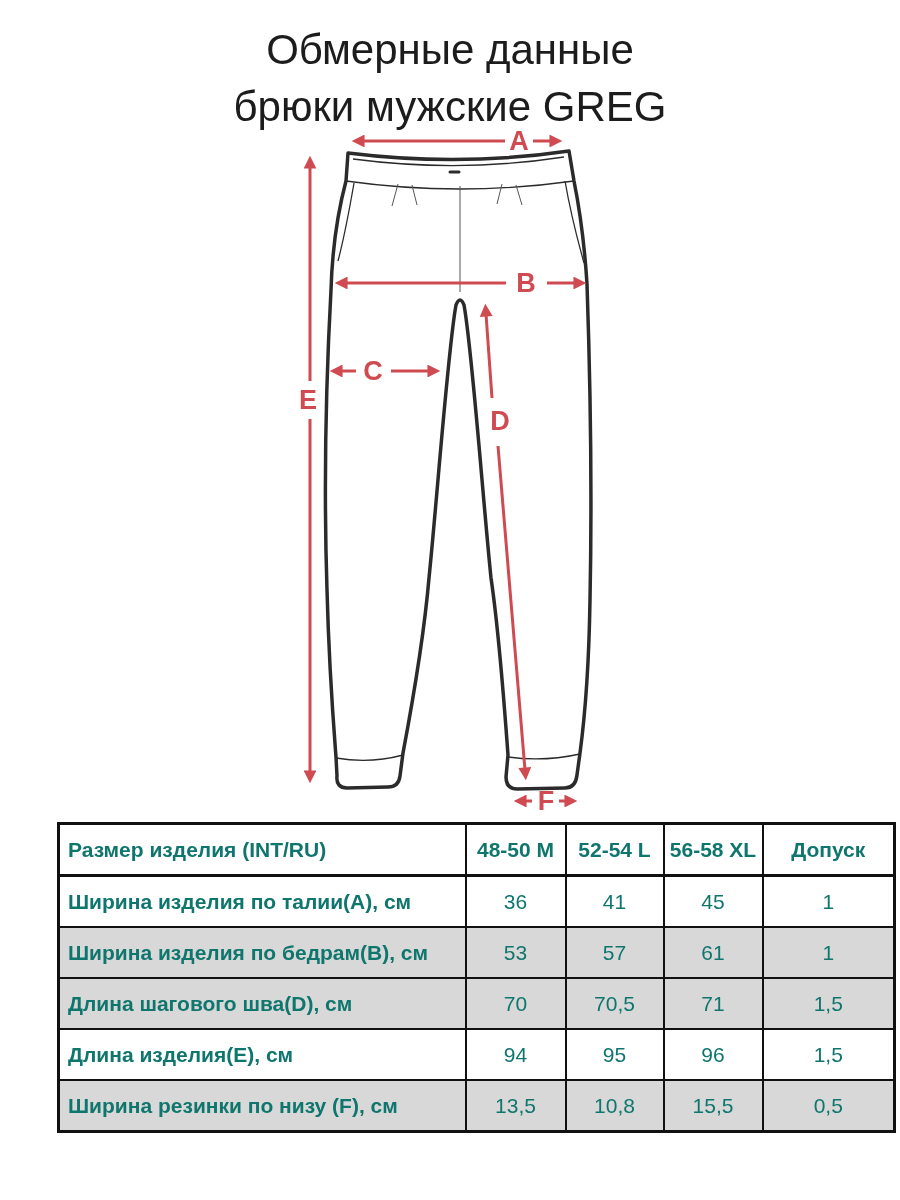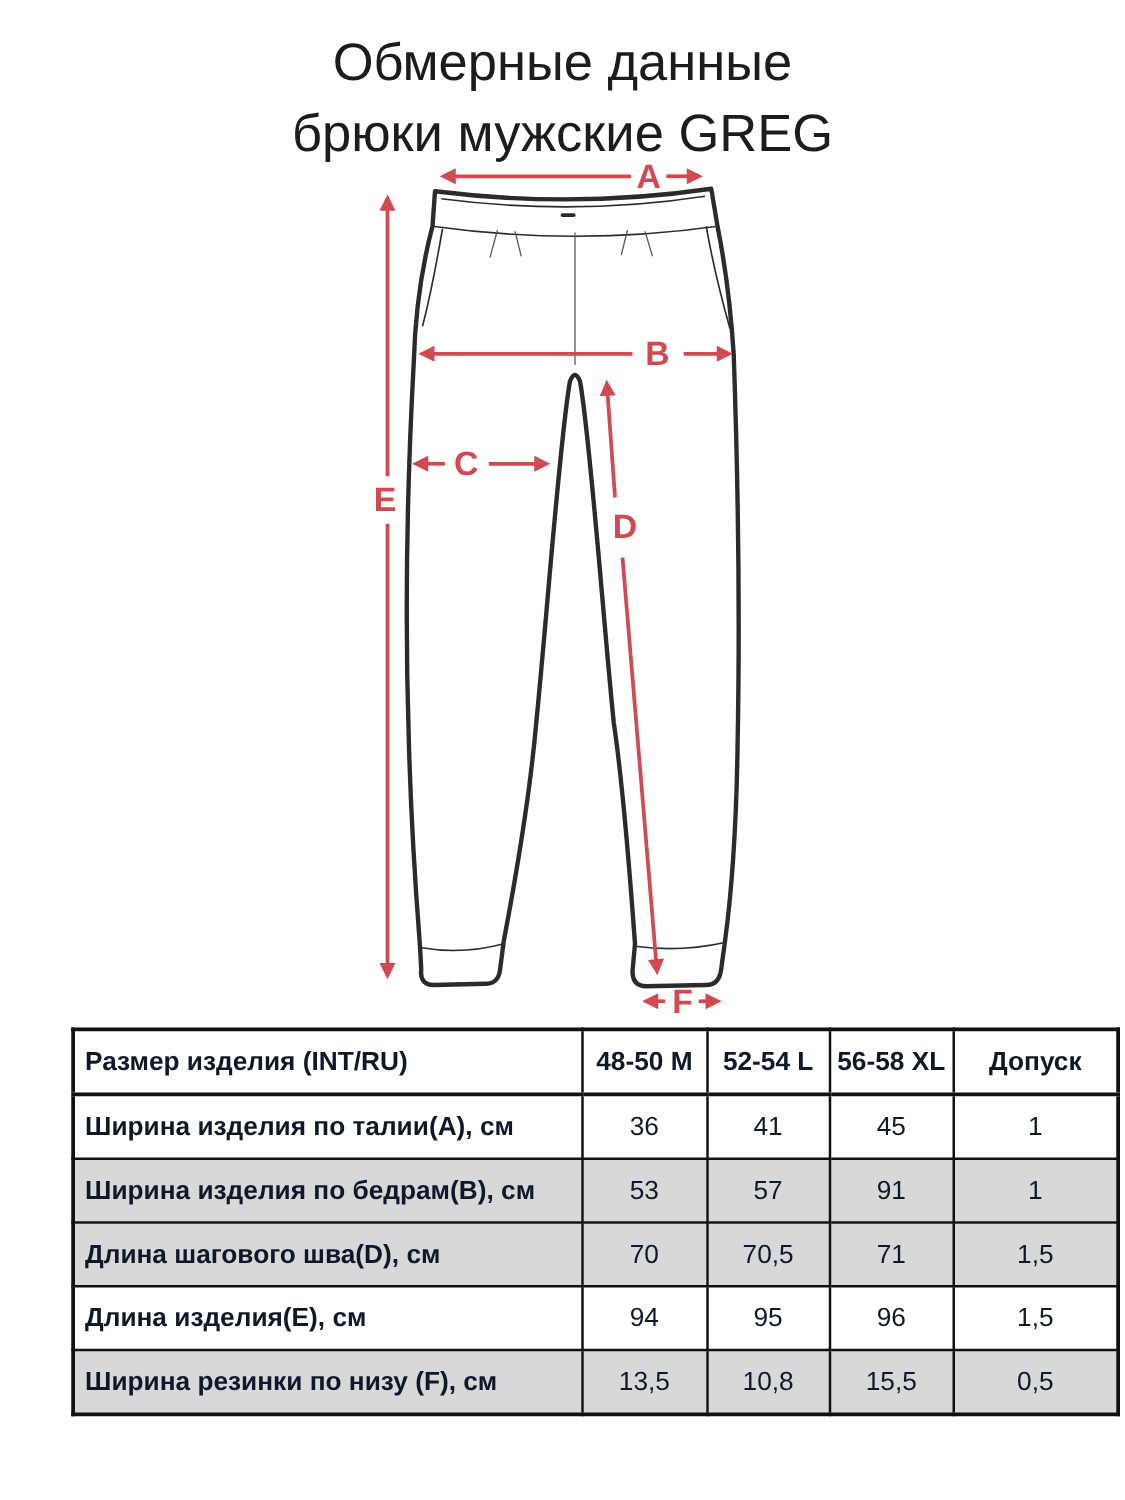--- a/index.html
+++ b/index.html
@@ -27,21 +27,21 @@
   .dim{fill:none;stroke:var(--accent-red,#cf4b51);stroke-width:3;}
   .ah{fill:var(--accent-red,#cf4b51);}
   .dim-label{
     font-family:"Liberation Sans",sans-serif;font-weight:bold;font-size:27px;
     fill:var(--accent-red,#cf4b51);text-anchor:middle;
   }
   table.size-table{
     position:absolute;left:57px;top:822px;width:836px;
     border-collapse:collapse;table-layout:fixed;
     border:3px solid var(--border-black,#111);
-    font-size:21px;color:#0f172a;
+    font-size:21px;color:#0f766e;
   }
   .size-table col.c0{width:407px;}
   .size-table col.c1{width:100px;}
   .size-table col.c2{width:98px;}
   .size-table col.c3{width:99px;}
   .size-table col.c4{width:132px;}
   .size-table th,.size-table td{
     border:2px solid var(--border-black,#111);
     height:47px;vertical-align:middle;overflow:hidden;white-space:nowrap;
   }
@@ -166,21 +166,21 @@
       <td class="lbl">Ширина изделия по талии(A), см</td>
       <td class="val">36</td>
       <td class="val">41</td>
       <td class="val">45</td>
       <td class="val">1</td>
     </tr>
     <tr class="gray">
       <td class="lbl">Ширина изделия по бедрам(B), см</td>
       <td class="val">53</td>
       <td class="val">57</td>
-      <td class="val">91</td>
+      <td class="val">61</td>
       <td class="val">1</td>
     </tr>
     <tr class="gray">
       <td class="lbl">Длина шагового шва(D), см</td>
       <td class="val">70</td>
       <td class="val">70,5</td>
       <td class="val">71</td>
       <td class="val">1,5</td>
     </tr>
     <tr>

